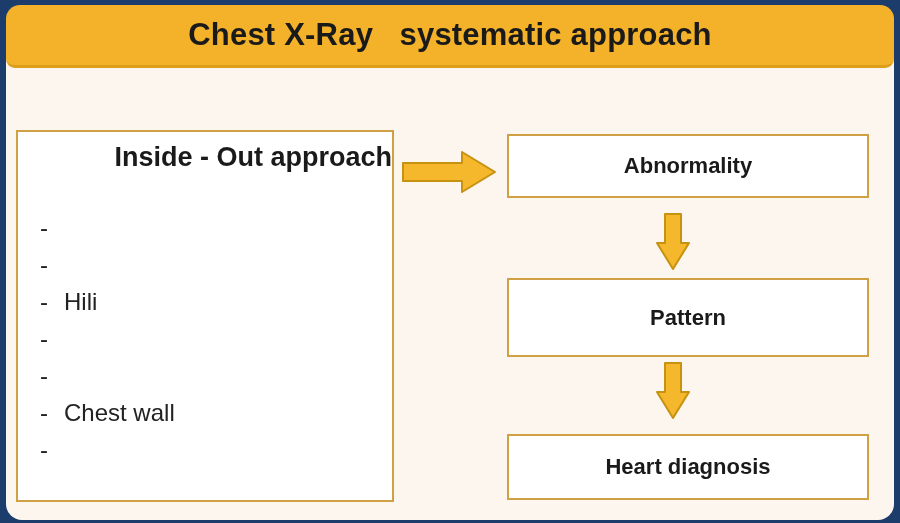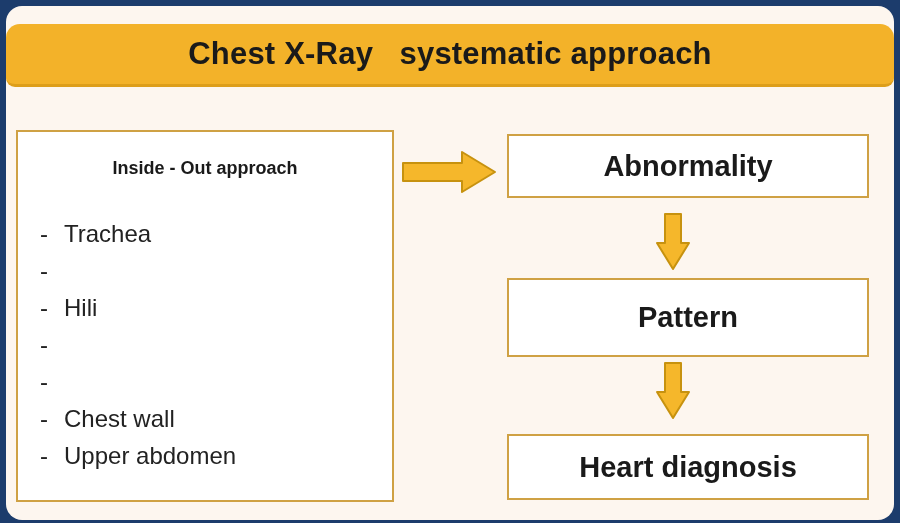--- a/index.html
+++ b/index.html
@@ -10,33 +10,33 @@
     --arrow-stroke:#C7920F;
     --box-border:#CFA144;
     --ink:#1A1A1A;
   }
   *{margin:0;padding:0;box-sizing:border-box;}
   html,body{width:900px;height:523px;overflow:hidden;}
   body{font-family:"Liberation Sans", sans-serif;color:var(--ink);}
   .frame{position:relative;width:900px;height:523px;background:var(--navy);}
   .canvas{position:absolute;left:6px;top:6px;width:888px;height:514px;
           background:var(--cream);border-radius:16px;}
-  .banner{position:absolute;left:6px;top:24px;width:888px;height:63px;
+  .banner{position:absolute;left:6px;top:5px;width:888px;height:63px;
           background:var(--banner);border-radius:14px 14px 9px 9px;
           display:flex;align-items:center;justify-content:center;
           border-bottom:3px solid rgba(180,120,0,0.35);}
   .banner-title{font-size:31px;font-weight:bold;letter-spacing:.2px;white-space:pre;}
   .panel{position:absolute;background:#FFFFFF;border:2px solid var(--box-border);}
   .left-box{left:16px;top:130px;width:378px;height:372px;}
-  .left-title{margin-top:26px;text-align:center;font-size:18px;font-weight:bold;white-space:pre;}
+  .left-title{margin-top:10px;text-align:right;font-size:27px;font-weight:bold;white-space:pre;}
   .list{margin-top:36px;}
   .list-row{display:flex;height:37px;align-items:center;font-size:24px;color:#222;}
   .dash{width:24px;margin-left:22px;text-align:left;}
   .flow-box{width:362px;height:64px;display:flex;align-items:center;justify-content:center;}
-  .flow-label{font-size:29px;font-weight:bold;}
+  .flow-label{font-size:22px;font-weight:bold;}
   .box-abnormality{left:507px;top:134px;}
   .box-pattern{left:507px;top:278px;height:79px;}
   .box-diff{left:507px;top:434px;height:66px;}
   .arrow{position:absolute;}
   .arrow-right{left:402px;top:150px;}
   .arrow-down-1{left:655px;top:213px;}
   .arrow-down-2{left:655px;top:362px;}
   .arrow polygon{fill:var(--arrow-fill);stroke:var(--arrow-stroke);stroke-width:2;stroke-linejoin:round;}
 </style>
 </head>
@@ -47,42 +47,40 @@
 
   <div class="banner">
     <div class="banner-title">Chest X-Ray   systematic approach</div>
   </div>
 
   <div class="panel left-box">
     <div class="left-title">Inside - Out approach</div>
     <div class="list">
       <div class="list-row">
         <span class="dash">-</span>
-        <span>Trachea</span>
       </div>
       <div class="list-row">
         <span class="dash">-</span>
       </div>
       <div class="list-row">
         <span class="dash">-</span>
         <span>Hili</span>
       </div>
       <div class="list-row">
         <span class="dash">-</span>
       </div>
       <div class="list-row">
         <span class="dash">-</span>
       </div>
       <div class="list-row">
         <span class="dash">-</span>
         <span>Chest wall</span>
       </div>
       <div class="list-row">
         <span class="dash">-</span>
-        <span>Upper abdomen</span>
       </div>
     </div>
   </div>
 
   <svg class="arrow arrow-right" width="95" height="44" viewBox="0 0 95 44">
     <polygon points="1,13 60,13 60,2 93,22 60,42 60,31 1,31"></polygon>
   </svg>
 
   <div class="panel flow-box box-abnormality">
     <div class="flow-label">Abnormality</div>

